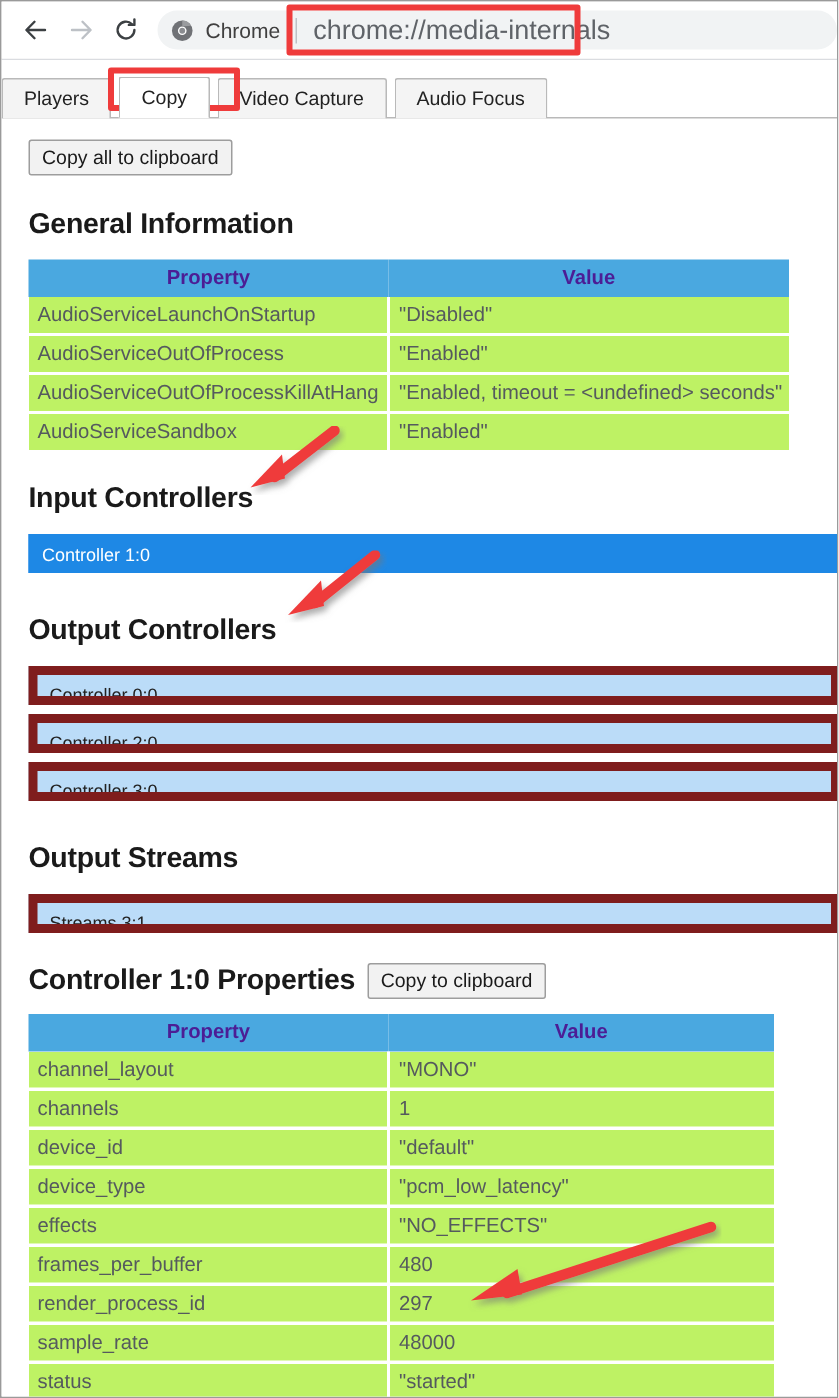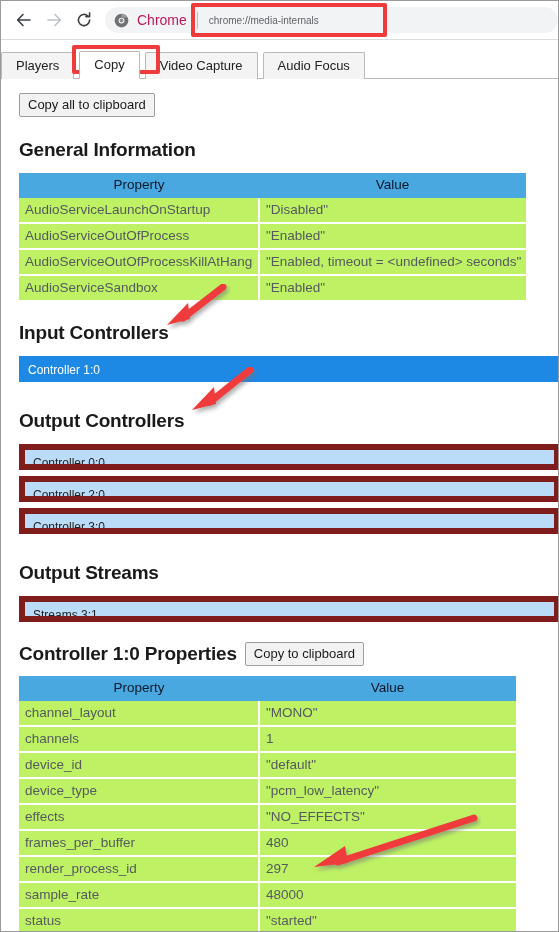--- a/index.html
+++ b/index.html
@@ -58,33 +58,33 @@
     min-width: 0;
   }
   .chrome-logo {
     width: 15px;
     height: 15px;
     flex: 0 0 auto;
     margin-right: 8px;
   }
   .omni-brand {
     font-size: 14px;
-    color: #be185d;
+    color: #404040;
     white-space: nowrap;
     flex: 0 0 auto;
   }
   .omni-sep {
     width: 1px;
     height: 17px;
     background: #bdc1c6;
     margin: 0 11px 0 10px;
     flex: 0 0 auto;
   }
   .omni-url {
-    font-size: 10px;
+    font-size: 18px;
     color: #5f6368;
     white-space: nowrap;
     overflow: hidden;
     flex: 1 1 auto;
   }
 
   .toolbar-sep {
     height: 1px;
     background: #dadce0;
   }
@@ -168,22 +168,22 @@
     border-spacing: 0;
     table-layout: fixed;
     margin: 0;
     font-size: 13.5px;
   }
   table.kv.general { width: 507px; }
   table.kv.props   { width: 497px; }
 
   table.kv th {
     background: #4aa8e0;
-    color: #0f172a;
-    font-weight: normal;
+    color: #4c1d95;
+    font-weight: bold;
     font-size: 13.5px;
     padding: 4px 0 5px 0;
     border: none;
     line-height: 16px;
   }
   table.kv td {
     background: #bef264;
     color: #555a5e;
     padding: 3px 0 4px 6px;
     border: none;

